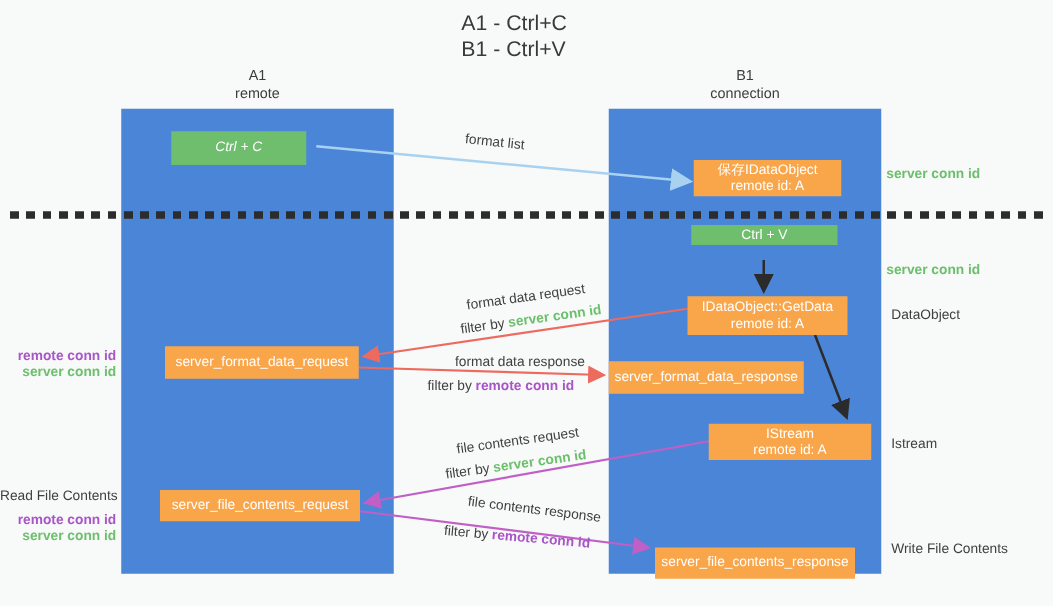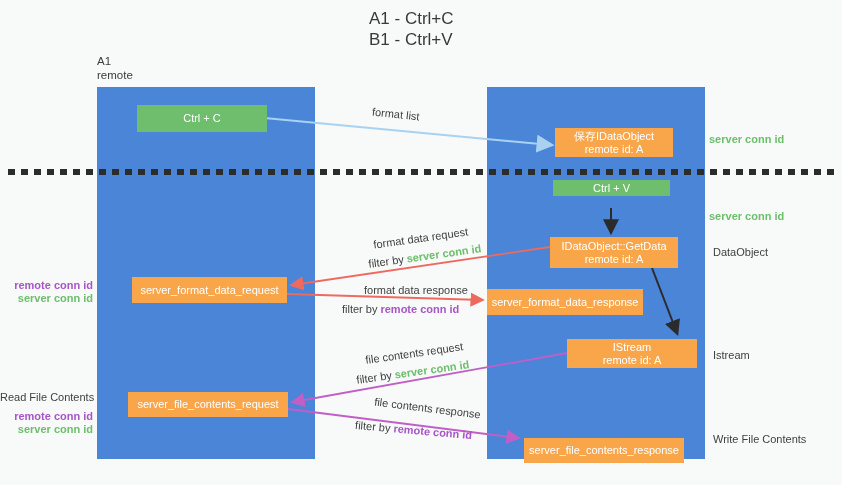--- a/index.html
+++ b/index.html
@@ -14,21 +14,21 @@
     overflow:hidden;
   }
   .abs{position:absolute;}
   .title{
     left:369px;top:8px;
     font-size:17px;line-height:21px;color:#3a3a3a;
     white-space:nowrap;
   }
   .lifeline-header{
     top:54px;width:218px;
-    text-align:left;
+    text-align:center;
     font-size:11.5px;line-height:14px;color:#3c3c3c;
   }
   .column{
     top:87px;width:218px;height:372px;
     background:#4a85d8;
   }
   .dotline{
     left:8px;top:169px;width:828px;height:6px;
     background:repeating-linear-gradient(90deg,#2c2c2c 0 7px,transparent 7px 13px);
   }
@@ -65,20 +65,24 @@
 
   <div class="abs title">
     <div>A1 - Ctrl+C</div>
     <div>B1 - Ctrl+V</div>
   </div>
 
   <div class="abs lifeline-header" style="left:97px;">
     <div>A1</div>
     <div>remote</div>
   </div>
+  <div class="abs lifeline-header" style="left:487px;">
+    <div>B1</div>
+    <div>connection</div>
+  </div>
 
   <div class="abs column" style="left:97px;"></div>
   <div class="abs column" style="left:487px;"></div>
 
   <div class="abs dotline"></div>
 
   <svg class="arrows" width="842" height="485" viewBox="0 0 842 485">
     <defs>
       <marker id="m-blue" viewBox="0 0 10 10" refX="8" refY="5" markerWidth="9" markerHeight="9" orient="auto">
         <path d="M0,0 L10,5 L0,10 z" fill="#a8d2f0"></path>
@@ -95,21 +99,21 @@
     </defs>
     <line x1="253" y1="117" x2="551" y2="145" stroke="#a8d2f0" stroke-width="2" marker-end="url(#m-blue)"></line>
     <line x1="611" y1="208" x2="611" y2="232" stroke="#2b2b2b" stroke-width="2" marker-end="url(#m-black)"></line>
     <line x1="550" y1="247" x2="292" y2="285" stroke="#ed6a5f" stroke-width="1.8" marker-end="url(#m-red)"></line>
     <line x1="287" y1="294" x2="482" y2="300" stroke="#ed6a5f" stroke-width="1.8" marker-end="url(#m-red)"></line>
     <line x1="652" y1="268" x2="677" y2="333" stroke="#2b2b2b" stroke-width="2" marker-end="url(#m-black)"></line>
     <line x1="567" y1="353" x2="293" y2="402" stroke="#c05fc6" stroke-width="1.8" marker-end="url(#m-mag)"></line>
     <line x1="288" y1="409" x2="518" y2="438" stroke="#c05fc6" stroke-width="1.8" marker-end="url(#m-mag)"></line>
   </svg>
 
-  <div class="abs node green" style="left:137px;top:105px;width:130px;height:27px;">
+  <div class="abs node green" style="left:137px;top:105px;width:108px;height:27px;font-style:italic;">
     <span>Ctrl + C</span>
   </div>
 
   <div class="abs node orange" style="left:555px;top:128px;width:118px;height:29px;">
     <span>保存IDataObject</span>
     <span>remote id: A</span>
   </div>
 
   <div class="abs node green" style="left:553px;top:180px;width:117px;height:16px;">
     <span>Ctrl + V</span>

